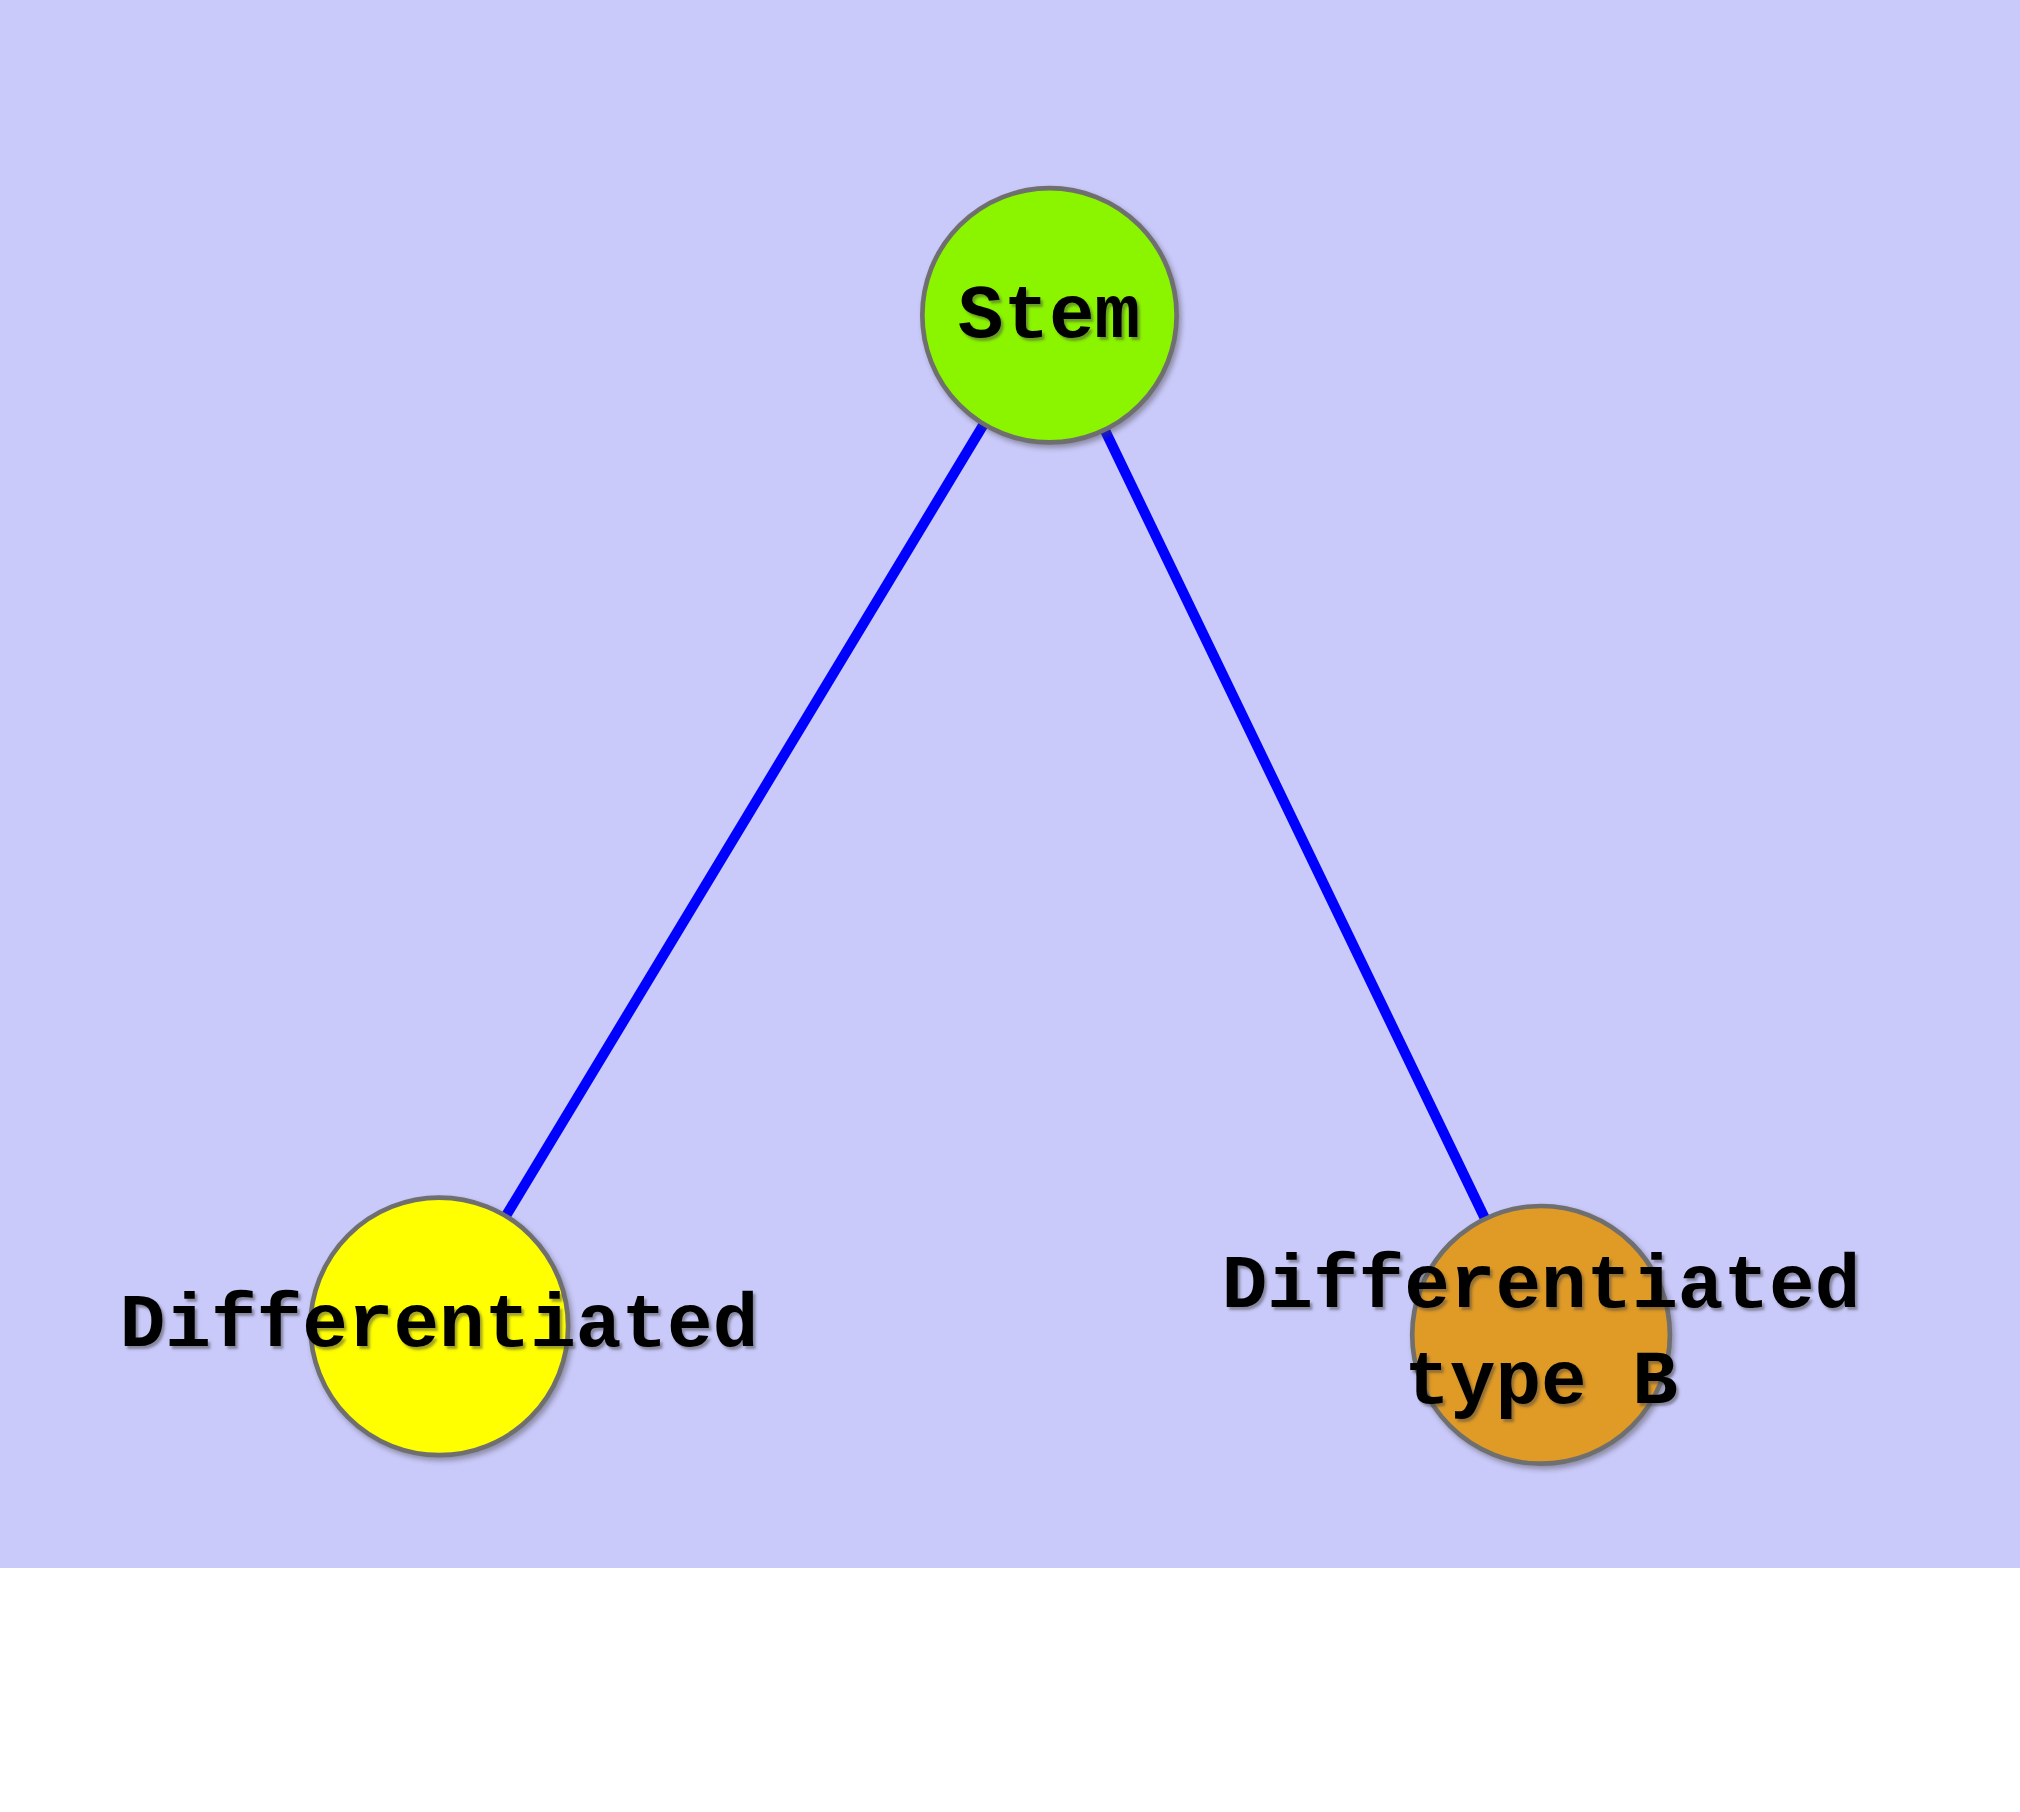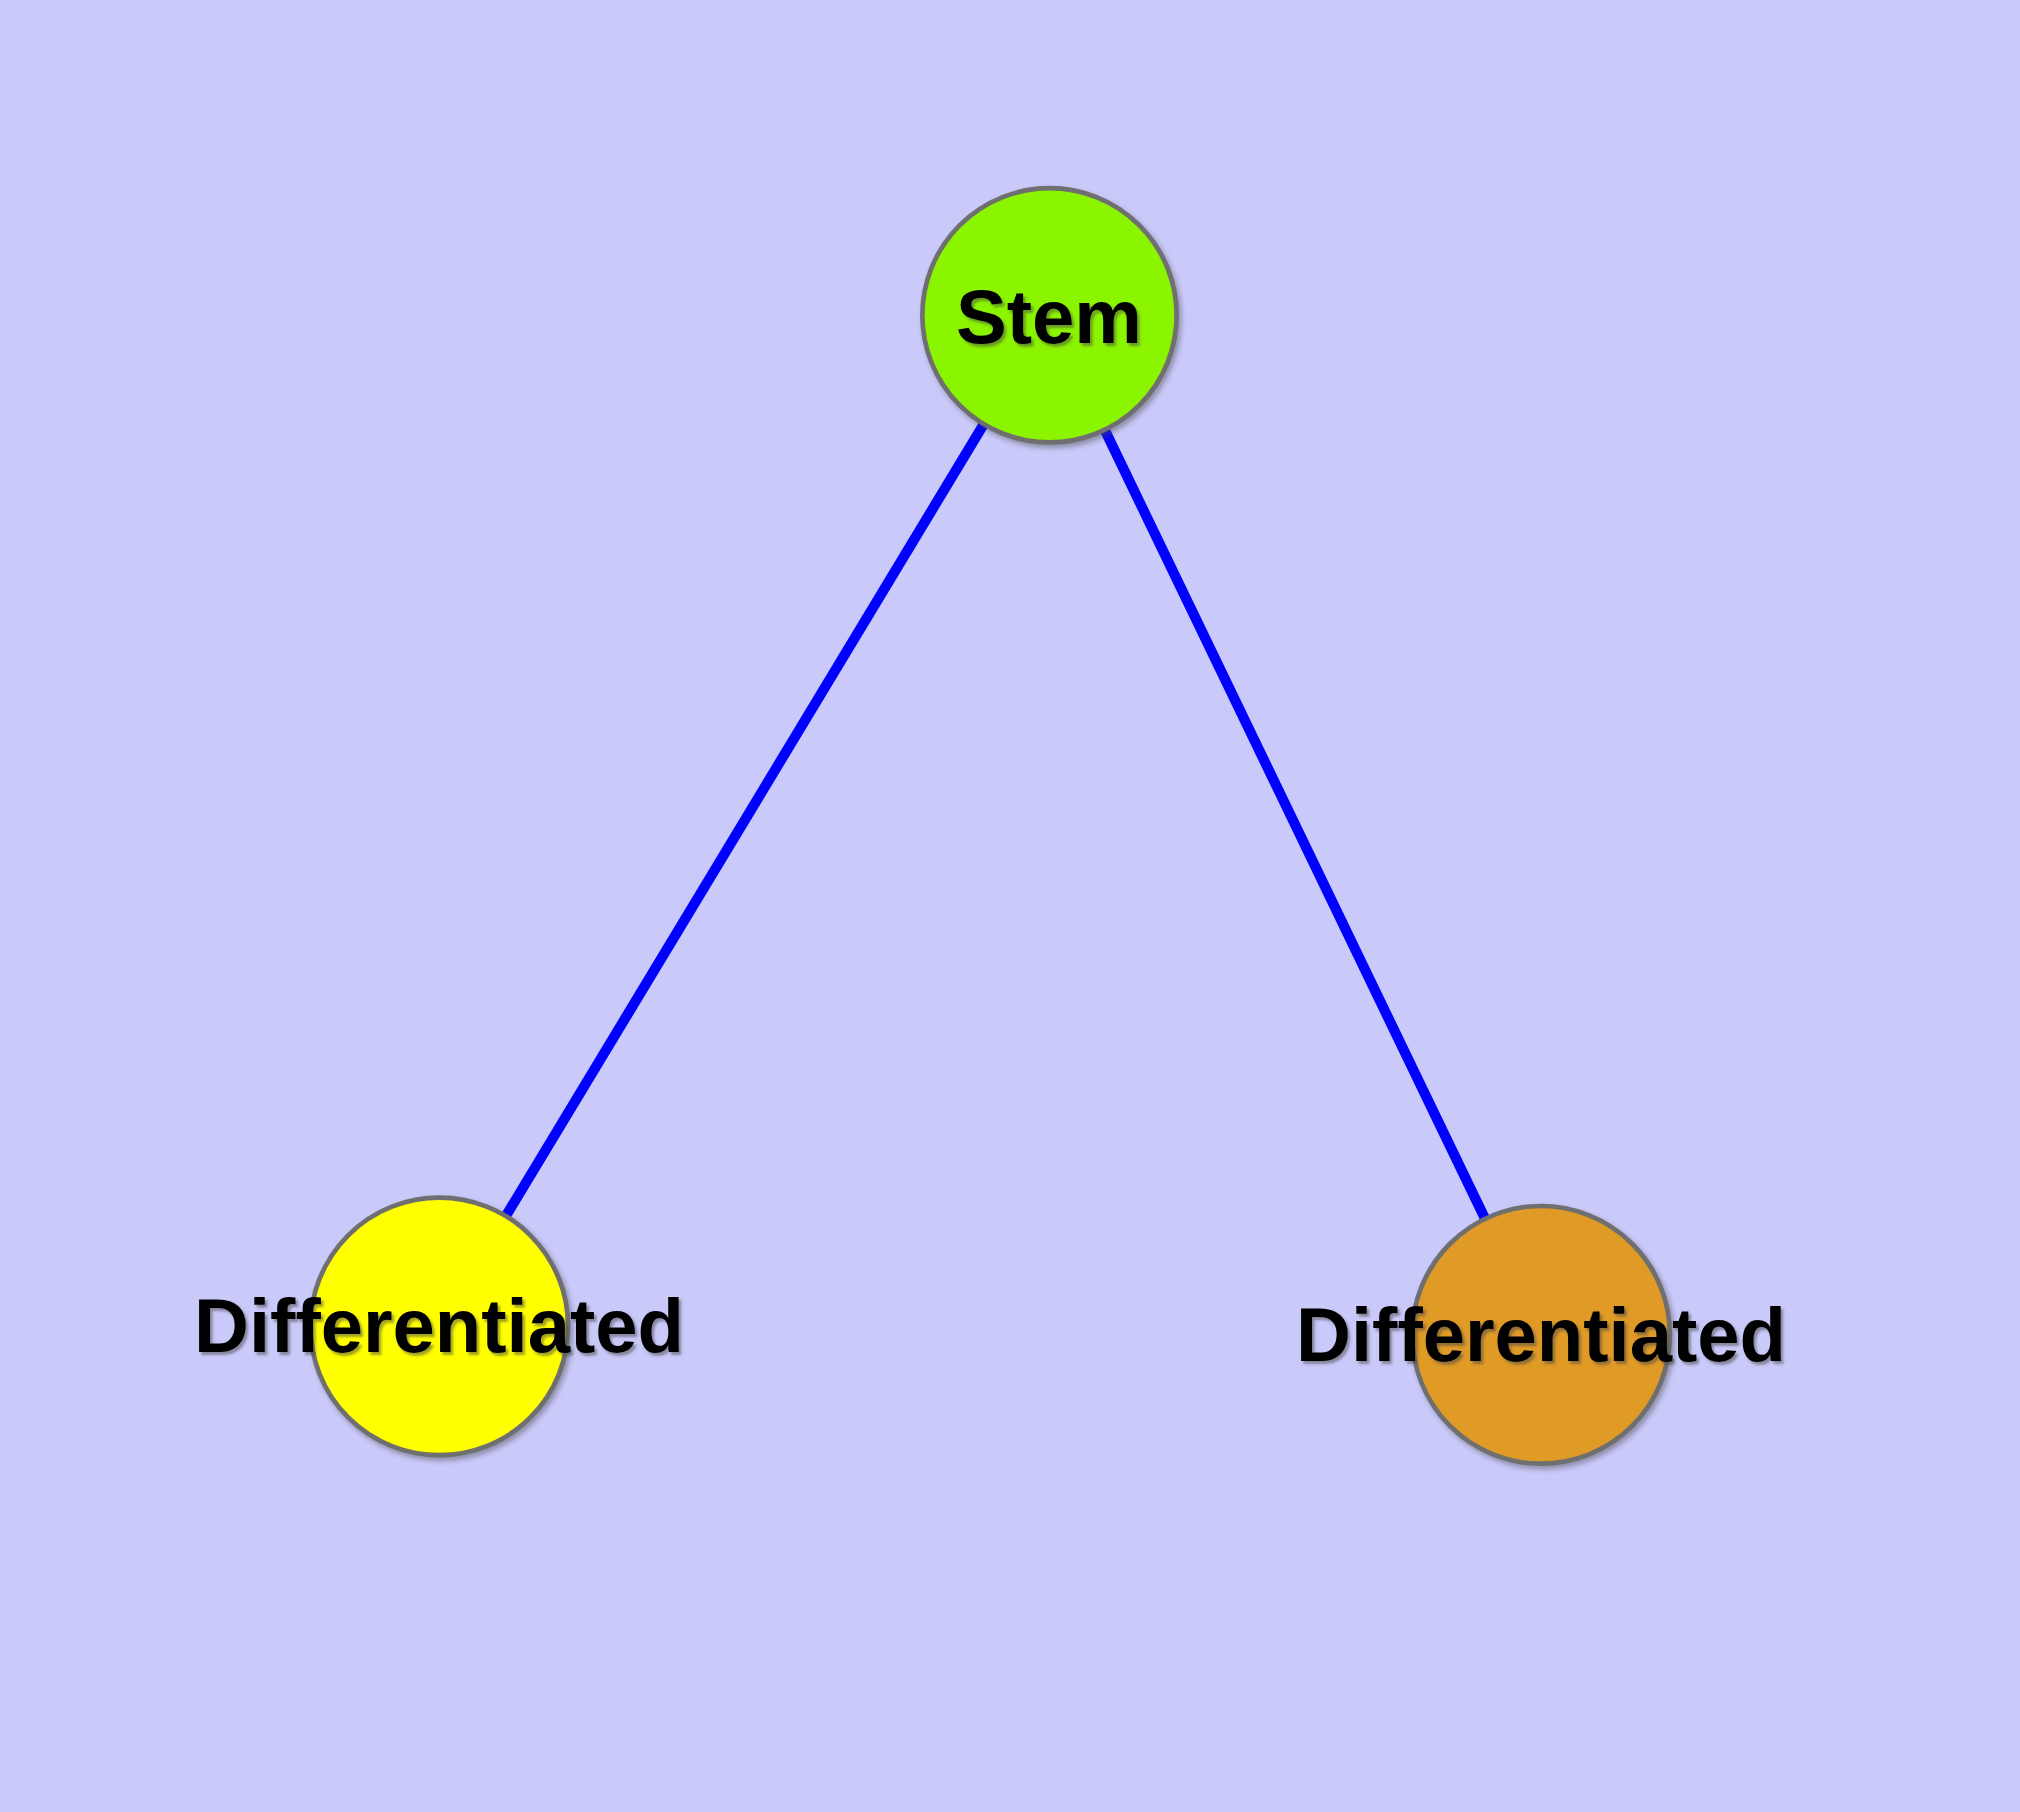--- a/index.html
+++ b/index.html
@@ -1,23 +1,24 @@
 <!DOCTYPE html>
 <html style="font-size:13.6px"><head>
 <meta charset="utf-8">
 <style>
   html, body { margin: 0; padding: 0; }
   body { font-family: "Liberation Sans", sans-serif; }
 
   .stage {
     position: relative;
     width: 2021px;
-    height: 1812px;
+    height: 1568px;
     background: #C9C9FA;
     overflow: hidden;
+    font-family: Liberation Mono, monospace;
   }
 
   svg.graph {
     position: absolute;
     left: 0; top: 0;
     width: 2021px;
     height: 1812px;
   }
 
   svg.graph line.edge {
@@ -64,16 +65,17 @@
   <div class="node-label" id="label-stem">
     <div>Stem</div>
   </div>
 
   <div class="node-label" id="label-type-a">
     <div>Differentiated</div>
   </div>
 
   <div class="node-label" id="label-type-b">
     <div>Differentiated</div>
+    <div>type B</div>
   </div>
 
 </div>
 
 
 </body></html>

